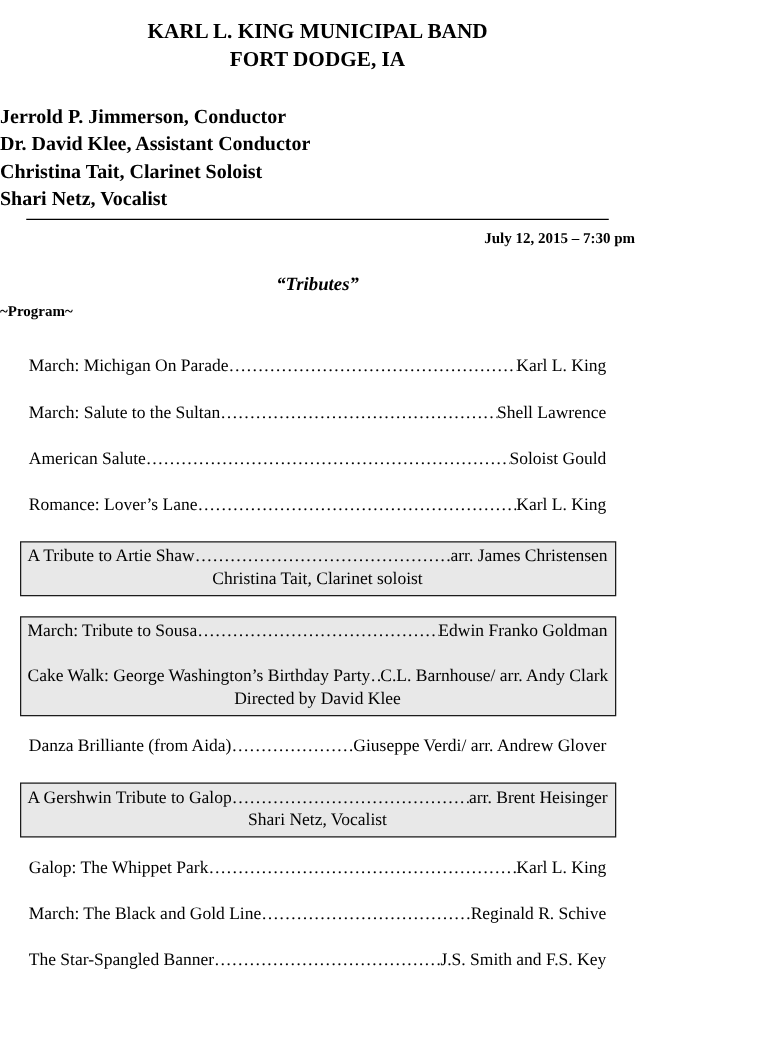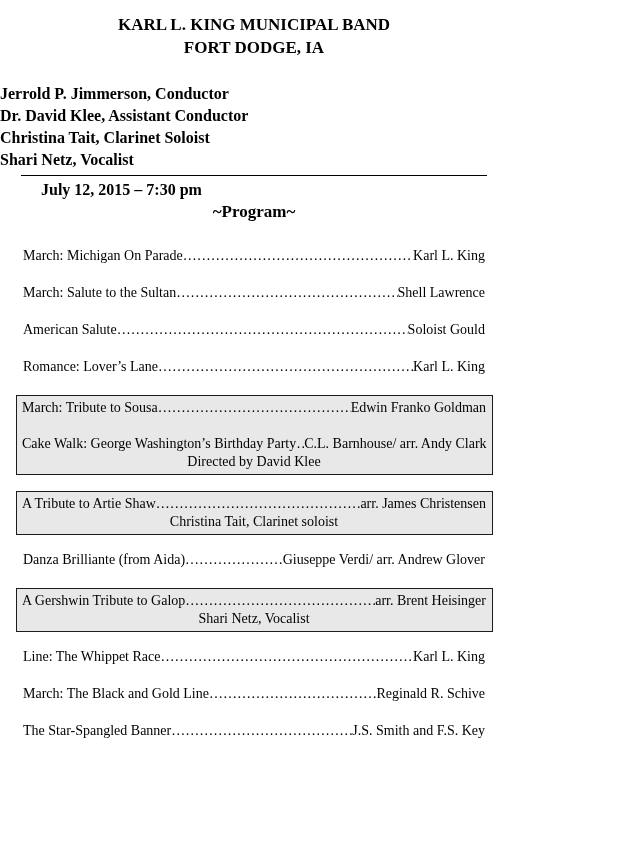--- a/index.html
+++ b/index.html
@@ -37,38 +37,37 @@
     font-size: 16px;
     line-height: 22px;
   }
   .rule {
     border: none;
     border-top: 1.5px solid var(--rule);
     margin: 4px 21px 3px 21px;
   }
   .event-line {
     font-weight: bold;
-    font-size: 16px;
+    font-size: 12px;
     line-height: 22px;
-    text-align: left;
-    padding-left: 41px;
+    text-align: right;
   }
   .concert-title {
     margin-top: 17px;
     font-weight: bold;
     font-style: italic;
     font-size: 15px;
     line-height: 21px;
     text-align: center;
   }
   .program-heading {
     font-weight: bold;
-    font-size: 17px;
+    font-size: 12px;
     line-height: 21px;
-    text-align: center;
+    text-align: left;
   }
 
   .program {
     margin: 25px 23px 0 23px;
     font-size: 14px;
   }
   .row {
     display: flex;
     align-items: flex-start;
     line-height: 18px;
@@ -111,20 +110,21 @@
     <div class="personnel-line">Jerrold P. Jimmerson, Conductor</div>
     <div class="personnel-line">Dr. David Klee, Assistant Conductor</div>
     <div class="personnel-line">Christina Tait, Clarinet Soloist</div>
     <div class="personnel-line">Shari Netz, Vocalist</div>
   </div>
 
   <hr class="rule">
 
   <div class="event-line">July 12, 2015 – 7:30 pm</div>
 
+  <div class="concert-title">“Tributes”</div>
   <div class="program-heading">~Program~</div>
 
   <div class="program">
 
     <div class="row">
       <span class="title">March: Michigan On Parade</span>
       <span class="leader"></span>
       <span class="composer">Karl L. King</span>
     </div>
 
@@ -137,62 +137,62 @@
     <div class="row">
       <span class="title">American Salute</span>
       <span class="leader"></span>
       <span class="composer">Soloist Gould</span>
     </div>
 
     <div class="row">
       <span class="title">Romance: Lover’s Lane</span>
       <span class="leader"></span>
       <span class="composer">Karl L. King</span>
+    </div>
+
+    <div class="box">
+      <div class="row">
+        <span class="title">A Tribute to Artie Shaw</span>
+        <span class="leader"></span>
+        <span class="composer">arr. James Christensen</span>
+      </div>
+      <div class="box-note">Christina Tait, Clarinet soloist</div>
     </div>
 
     <div class="box">
       <div class="row gap-after">
         <span class="title">March: Tribute to Sousa</span>
         <span class="leader"></span>
         <span class="composer">Edwin Franko Goldman</span>
       </div>
       <div class="row">
         <span class="title">Cake Walk: George Washington’s Birthday Party</span>
         <span class="leader"></span>
         <span class="composer">C.L. Barnhouse/ arr. Andy Clark</span>
       </div>
       <div class="box-note">Directed by David Klee</div>
     </div>
 
-    <div class="box">
-      <div class="row">
-        <span class="title">A Tribute to Artie Shaw</span>
-        <span class="leader"></span>
-        <span class="composer">arr. James Christensen</span>
-      </div>
-      <div class="box-note">Christina Tait, Clarinet soloist</div>
-    </div>
-
     <div class="row">
       <span class="title">Danza Brilliante (from Aida)</span>
       <span class="leader"></span>
       <span class="composer">Giuseppe Verdi/ arr. Andrew Glover</span>
     </div>
 
     <div class="box">
       <div class="row">
         <span class="title">A Gershwin Tribute to Galop</span>
         <span class="leader"></span>
         <span class="composer">arr. Brent Heisinger</span>
       </div>
       <div class="box-note">Shari Netz, Vocalist</div>
     </div>
 
     <div class="row">
-      <span class="title">Line: The Whippet Race</span>
+      <span class="title">Galop: The Whippet Park</span>
       <span class="leader"></span>
       <span class="composer">Karl L. King</span>
     </div>
 
     <div class="row">
       <span class="title">March: The Black and Gold Line</span>
       <span class="leader"></span>
       <span class="composer">Reginald R. Schive</span>
     </div>
 

